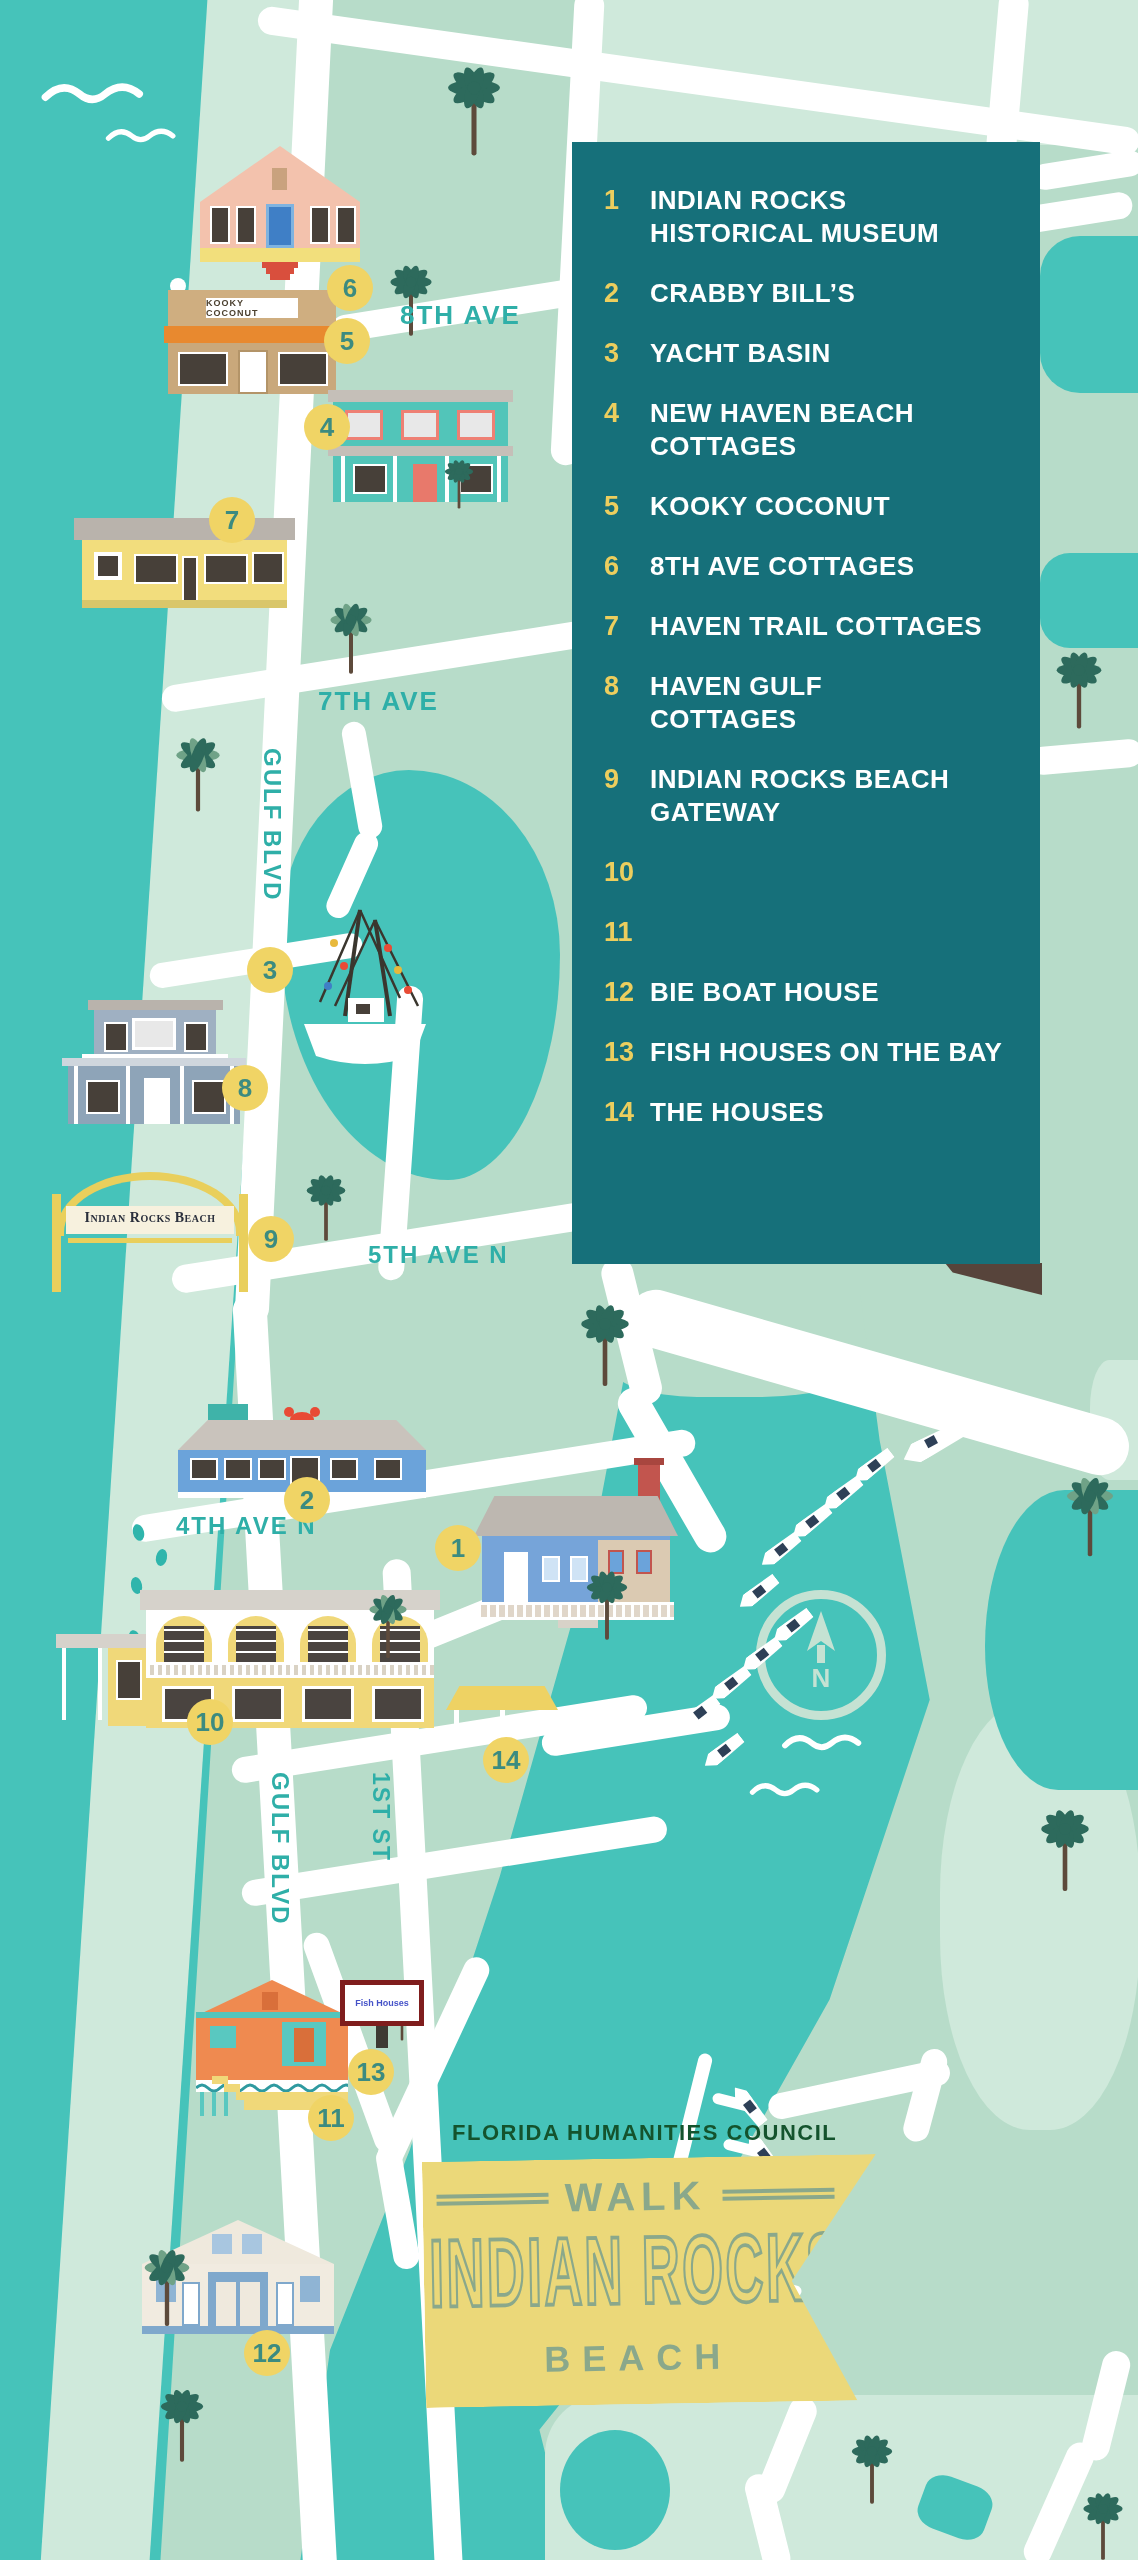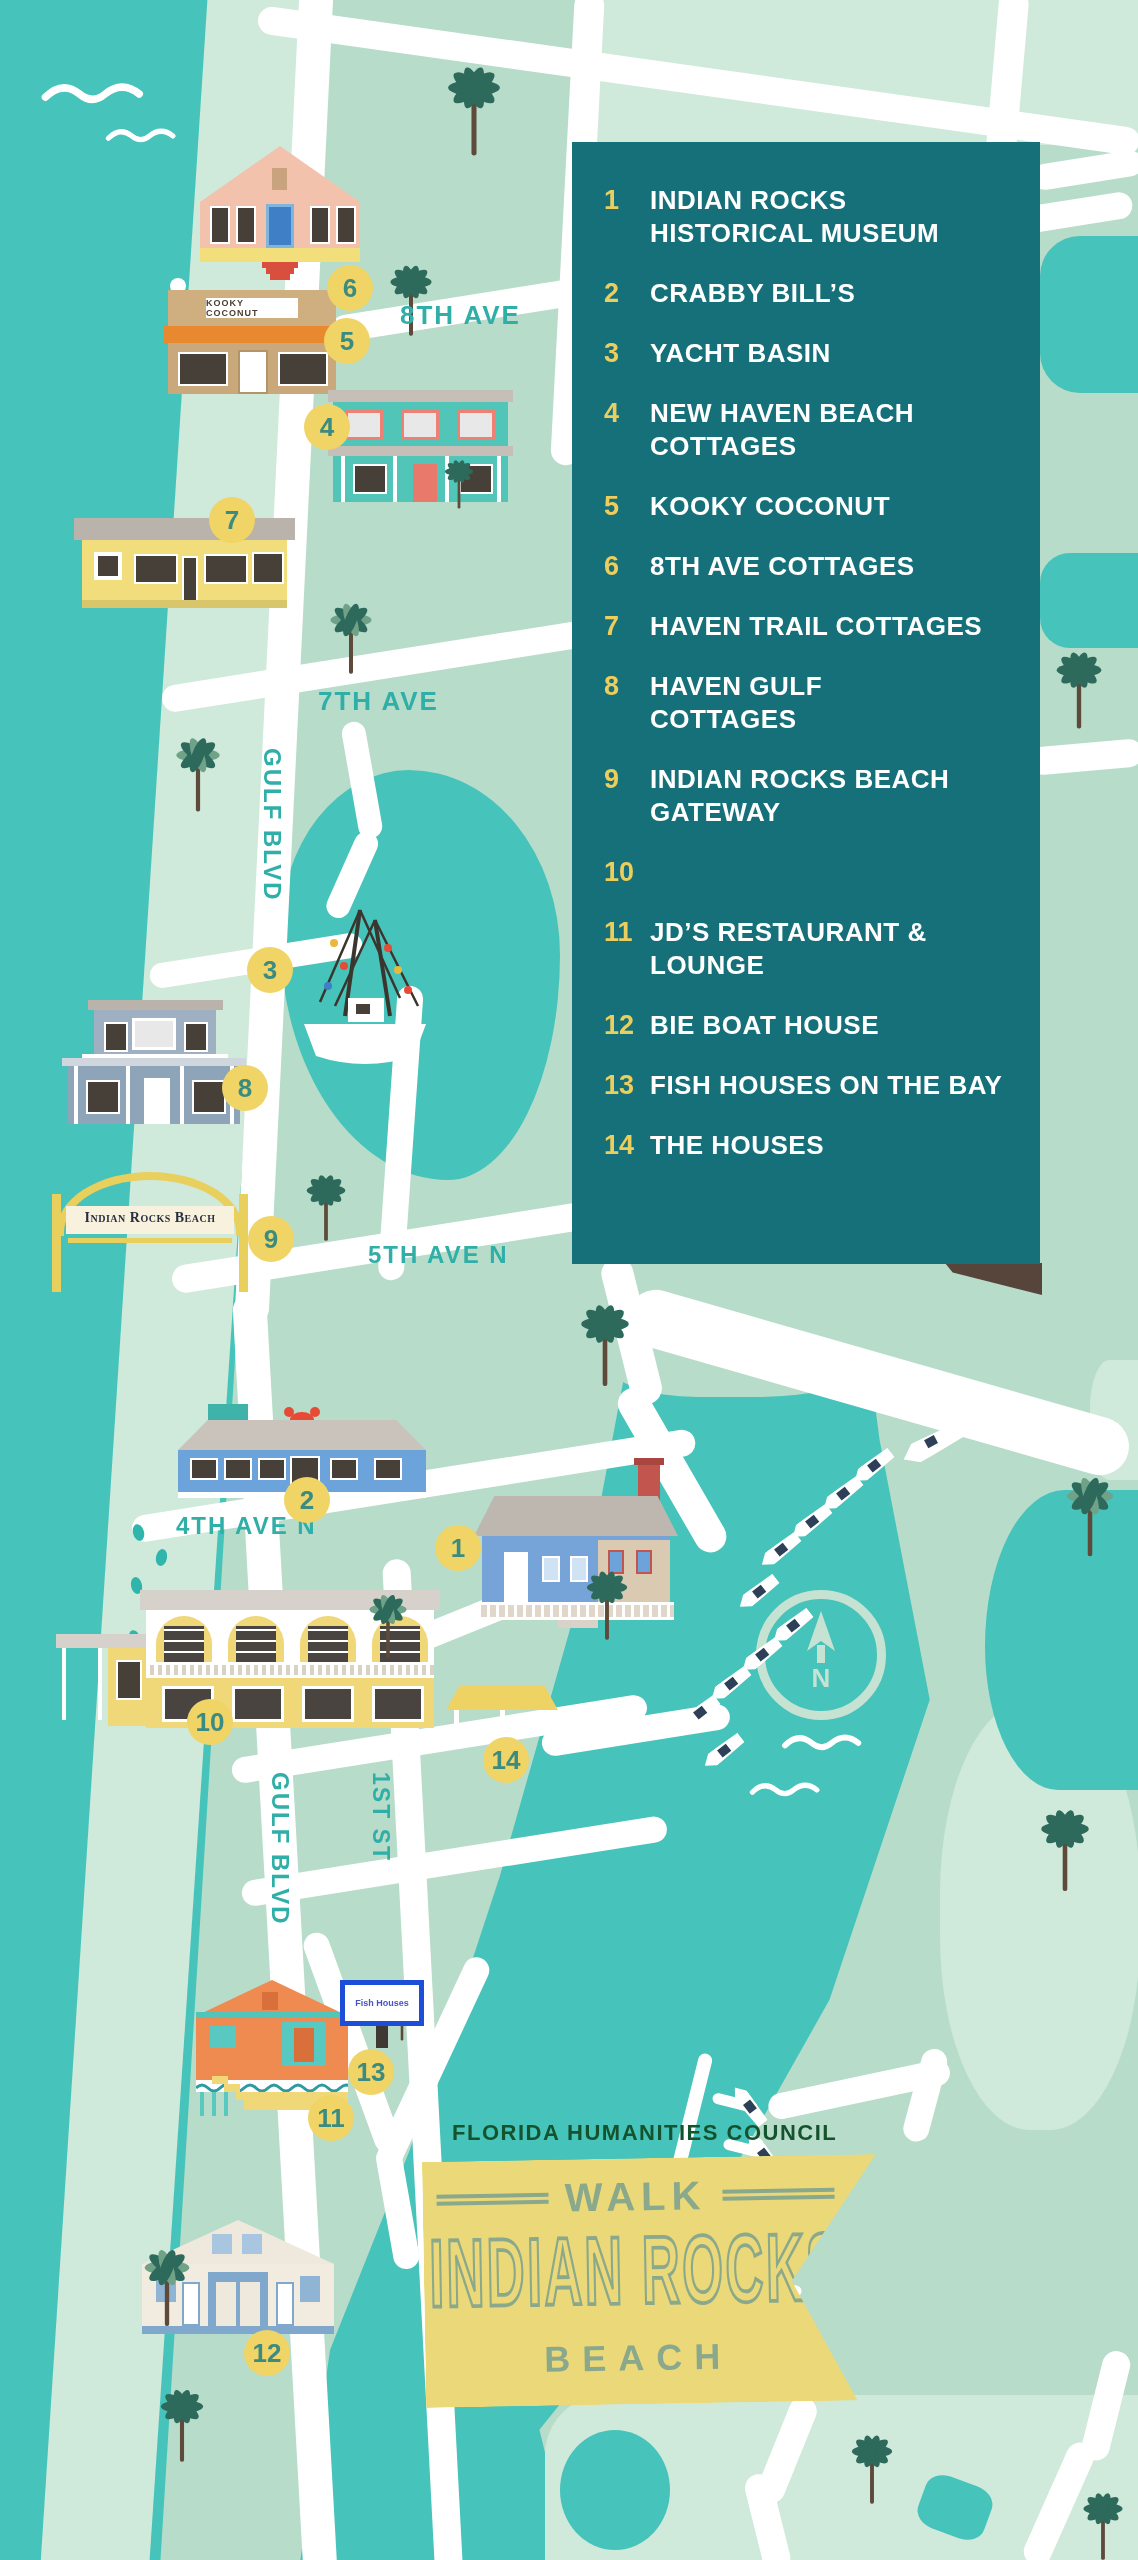--- a/index.html
+++ b/index.html
@@ -380,21 +380,21 @@
     <div class="a" style="left:4px;top:112px;width:4px;height:24px;background:#59c8c0;"></div>
     <div class="a" style="left:16px;top:112px;width:4px;height:24px;background:#59c8c0;"></div>
     <div class="a" style="left:28px;top:112px;width:4px;height:24px;background:#59c8c0;"></div>
   </div>
 
   <svg class="a" style="left:372px;top:1990px;width:60px;height:52px">
       <use href="#palm"></use>
     </svg>
 
   <div class="a" style="left:340px;top:1980px;width:90px;height:70px;">
-    <div class="a" style="left:0;top:0;width:84px;height:46px;background:#fff;border:5px solid #1d4ed8;box-sizing:border-box;
+    <div class="a" style="left:0;top:0;width:84px;height:46px;background:#fff;border:5px solid #7f1d1d;box-sizing:border-box;
                 display:flex;align-items:center;justify-content:center;font-size:9px;font-weight:bold;color:#4653c8;">Fish Houses</div>
     <div class="a" style="left:36px;top:46px;width:12px;height:22px;background:#3e3a33;"></div>
   </div>
 
   <div class="a" style="left:142px;top:2220px;width:192px;height:122px;">
     <div class="a" style="left:0;top:0;width:192px;height:44px;background:#efe9dd;clip-path:polygon(50% 0,100% 100%,0 100%);"></div>
     <div class="a" style="left:70px;top:14px;width:20px;height:20px;background:#a8c6e0;"></div>
     <div class="a" style="left:100px;top:14px;width:20px;height:20px;background:#a8c6e0;"></div>
     <div class="a" style="left:0;top:44px;width:192px;height:62px;background:#f1ebe0;"></div>
     <div class="a" style="left:66px;top:52px;width:60px;height:54px;background:#7fa8cc;"></div>
@@ -537,22 +537,20 @@
     <div class="lrow">
         <span class="lnum">9</span>
         <span class="llabel">INDIAN ROCKS  BEACH
 GATEWAY</span>
       </div>
     <div class="lrow">
         <span class="lnum">10</span>
       </div>
     <div class="lrow">
         <span class="lnum">11</span>
-        <span class="llabel">JD’S RESTAURANT &amp;
-LOUNGE</span>
       </div>
     <div class="lrow">
         <span class="lnum">12</span>
         <span class="llabel">BIE BOAT HOUSE</span>
       </div>
     <div class="lrow">
         <span class="lnum">13</span>
         <span class="llabel">FISH HOUSES ON THE BAY</span>
       </div>
     <div class="lrow">

